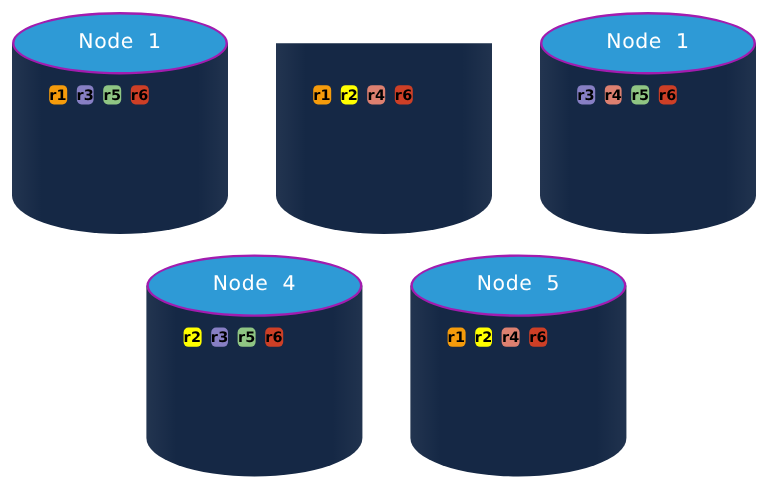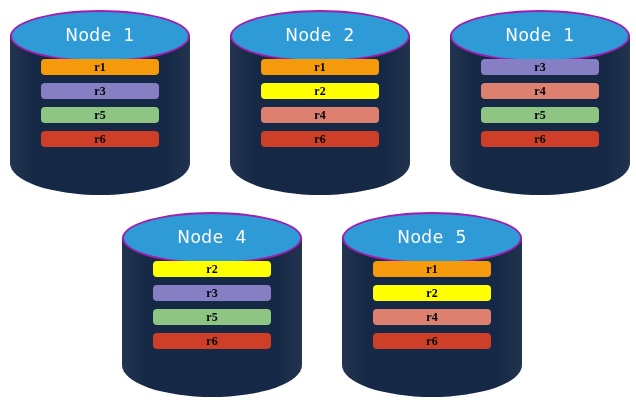--- a/index.html
+++ b/index.html
@@ -70,27 +70,26 @@
     letter-spacing: 0.5px;
     white-space: pre;
     line-height: 1;
     margin-top: -1px;
   }
 
   
   .replicas {
     position: absolute;
     left: 31px;
-    top: 49px;
+    top: 61px;
     width: 118px;
     z-index: 4;
     display: flex;
-    flex-direction: column;
+    flex-direction: row;
     gap: 8px;
-    font-family: Liberation Serif, serif;
   }
   .replica {
     height: 16px;
     border-radius: 4px;
     display: flex;
     align-items: center;
     justify-content: center;
     box-sizing: border-box;
   }
   .replica-label {
@@ -120,23 +119,20 @@
         <div class="replica" style="background: rgb(143, 197, 131);">
           <span class="replica-label">r5</span>
         </div>
         <div class="replica" style="background: rgb(205, 63, 38);">
           <span class="replica-label">r6</span>
         </div>
       </div>
     </div>
     <div class="node" style="left: 230px; top: 10px;">
       <div class="cyl-body"></div>
-      <div class="cyl-top">
-        <span class="node-label">Node  2</span>
-      </div>
       <div class="replicas">
         <div class="replica" style="background: rgb(245, 155, 11);">
           <span class="replica-label">r1</span>
         </div>
         <div class="replica" style="background: rgb(255, 255, 0);">
           <span class="replica-label">r2</span>
         </div>
         <div class="replica" style="background: rgb(221, 128, 112);">
           <span class="replica-label">r4</span>
         </div>

